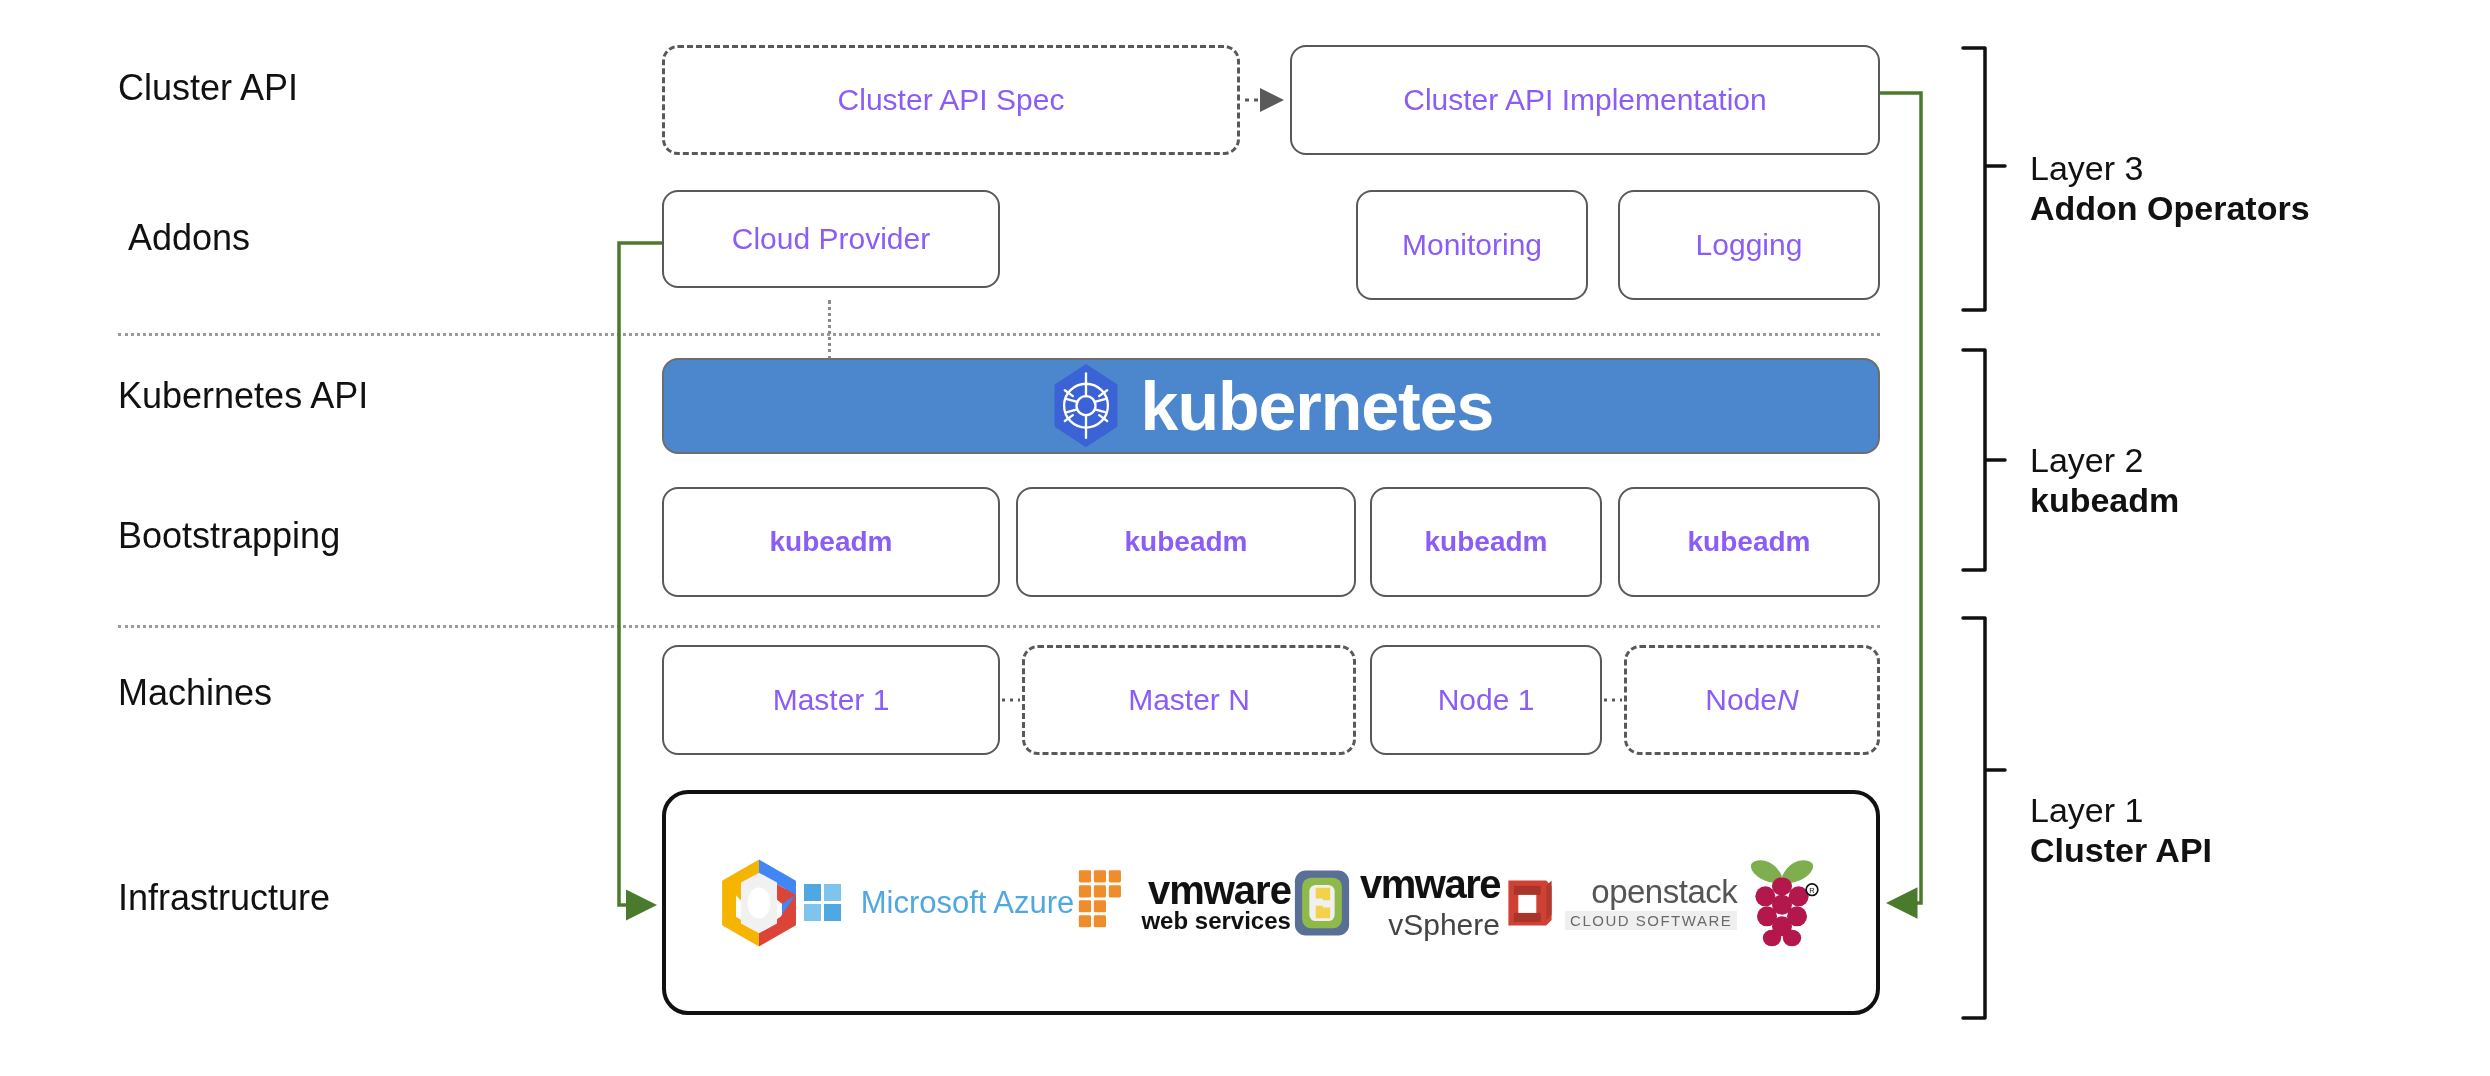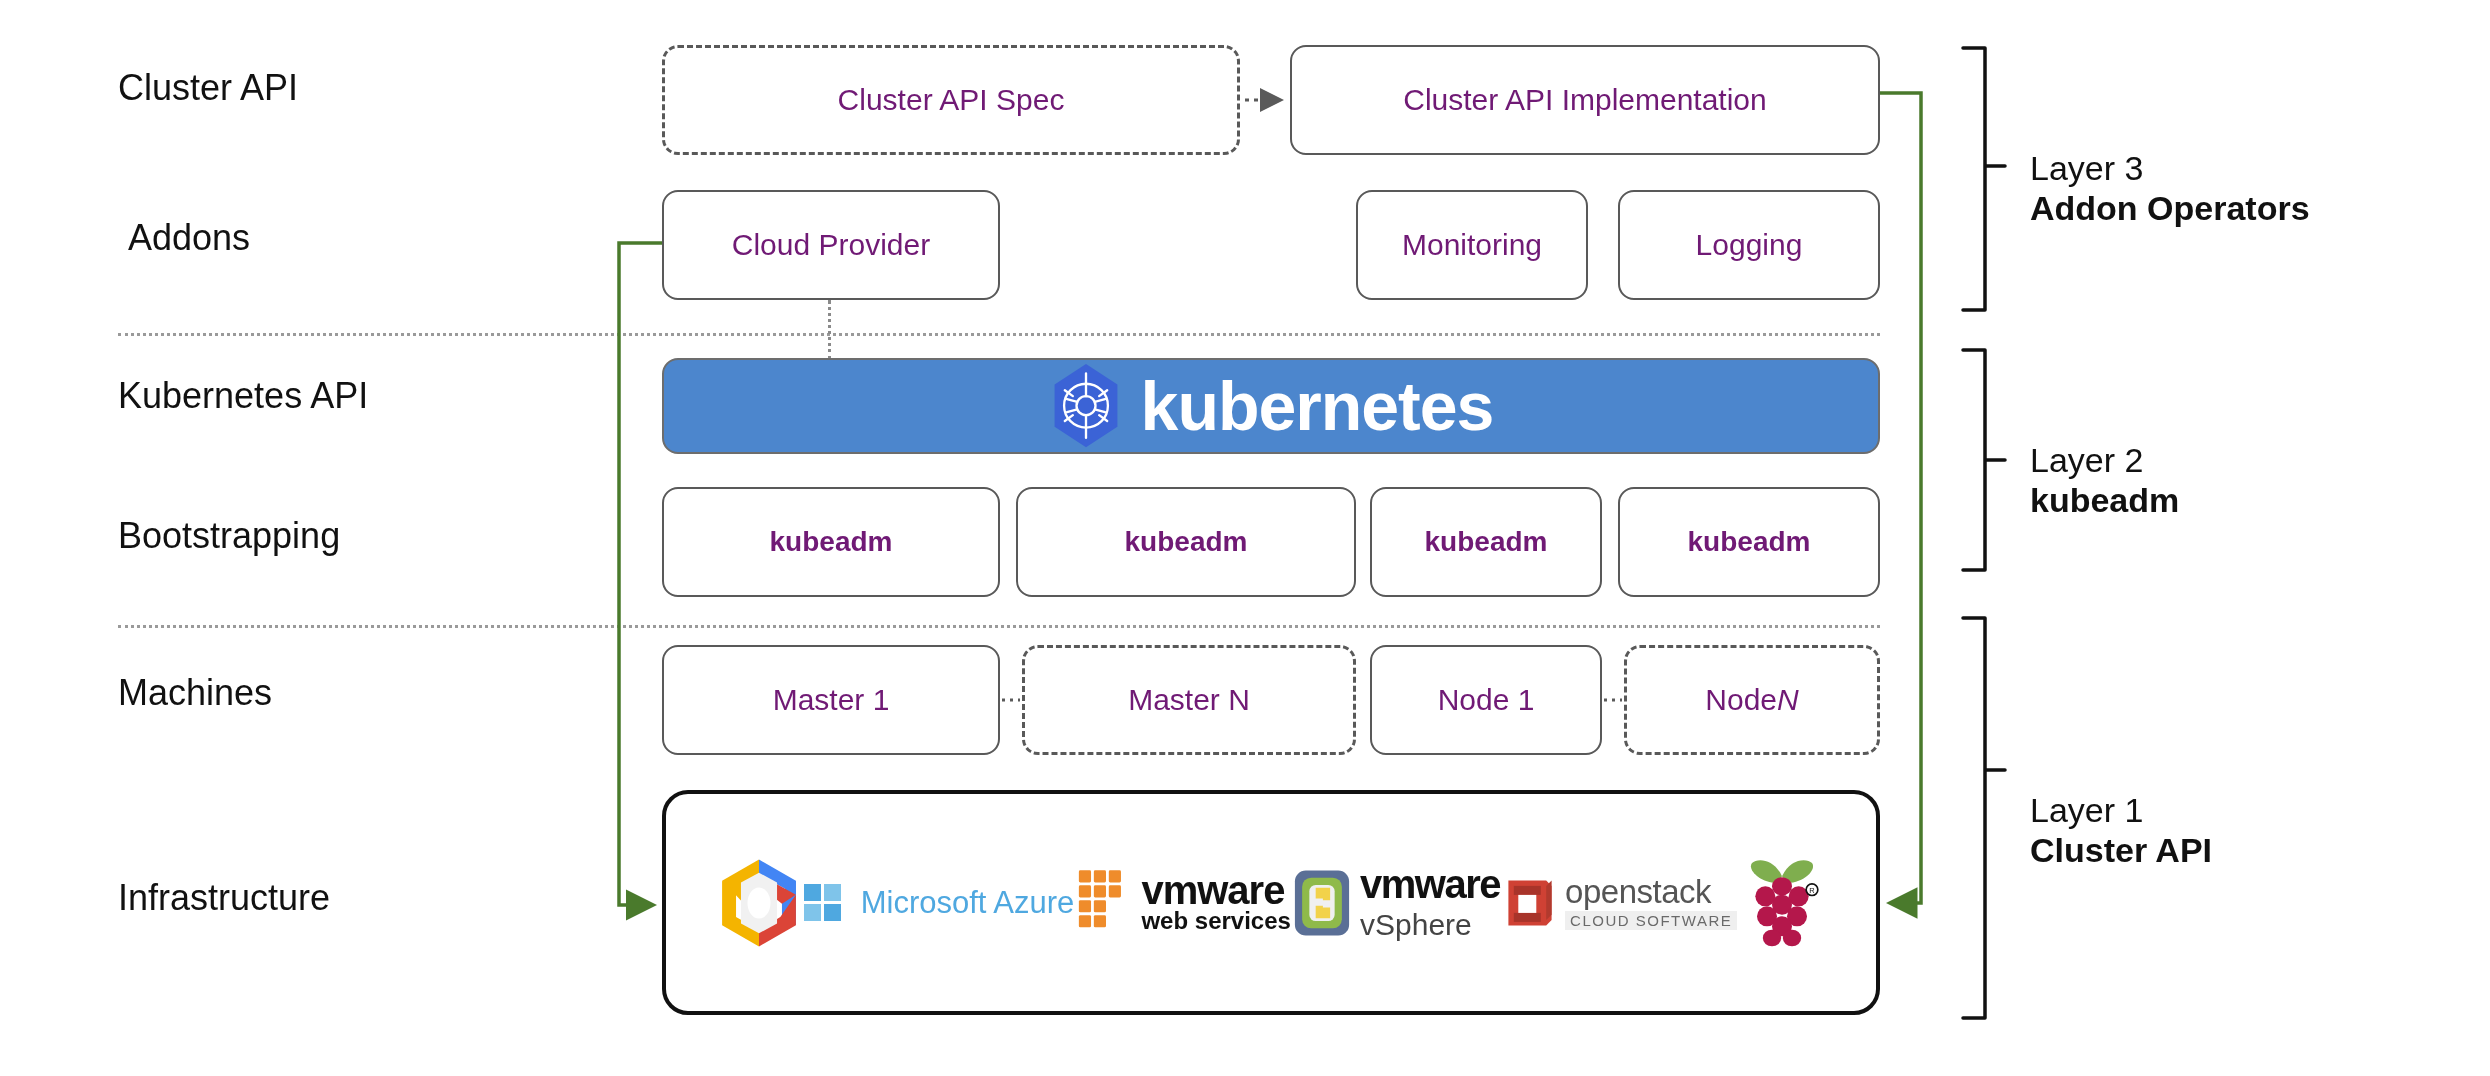--- a/index.html
+++ b/index.html
@@ -3,30 +3,30 @@
 <meta charset="utf-8">
 <style>
   html,body{margin:0;padding:0;background:#ffffff;}
   body{font-family:"Liberation Sans",sans-serif;}
   #stage{position:relative;width:2490px;height:1076px;background:#fff;overflow:hidden;border-radius:25px;}
 
   .row-label{position:absolute;font-size:36px;color:#111;white-space:nowrap;line-height:1;}
 
   .box{position:absolute;box-sizing:border-box;border:2px solid #595959;border-radius:16px;
        background:#fff;display:flex;align-items:center;justify-content:center;
-       font-size:30px;color:#701a75;text-align:center;}
+       font-size:30px;color:#8b5cf6;text-align:center;}
   .box.dashed{border-style:dashed;border-width:3px;}
   .box.bold-label{font-weight:bold;font-size:28px;}
 
   .k8s-bar{position:absolute;box-sizing:border-box;background:#4c86cd;border:2px solid #6d6d6d;
            border-radius:16px;display:flex;align-items:center;justify-content:center;gap:18px;}
   .k8s-word{font-size:68px;font-weight:bold;color:#fff;letter-spacing:-1px;font-family:"Liberation Sans",sans-serif;}
 
   .infra-box{position:absolute;box-sizing:border-box;border:4px solid #111;border-radius:26px;background:#fff;}
-  .logo-strip{position:absolute;inset:0;display:flex;align-items:center;justify-content:space-around;padding:0 50px;}
+  .logo-strip{position:absolute;inset:0;display:flex;align-items:center;justify-content:space-around;padding:0 50px;text-align:right;}
   .logo{display:flex;align-items:center;justify-content:center;}
   .layer-label{position:absolute;font-size:34px;color:#111;line-height:1.18;white-space:nowrap;}
   .layer-label b{display:block;font-weight:bold;}
 
   .hdiv{position:absolute;height:0;border-top:3px dotted #9a9a9a;}
   .vdot{position:absolute;width:0;border-left:3px dotted #8a8a8a;}
 
   svg.overlay{position:absolute;left:0;top:0;width:2490px;height:1076px;pointer-events:none;}
 
   .azure-txt{font-size:31px;color:#4fa8e0;font-weight:500;}
@@ -44,21 +44,21 @@
   <div class="row-label" style="left:118px;top:675px;">Machines</div>
   <div class="row-label" style="left:118px;top:880px;">Infrastructure</div>
 
   <div class="hdiv" style="left:118px;top:333px;width:1762px;"></div>
   <div class="hdiv" style="left:118px;top:625px;width:1762px;"></div>
 
   <div class="box dashed" style="left:662px;top:45px;width:578px;height:110px;">Cluster API Spec</div>
 
   <div class="box" style="left:1290px;top:45px;width:590px;height:110px;">Cluster API Implementation</div>
 
-  <div class="box" style="left:662px;top:190px;width:338px;height:110px;">Cloud Provider</div>
+  <div class="box" style="left:662px;top:190px;width:338px;height:98px;">Cloud Provider</div>
   <div class="box" style="left:1356px;top:190px;width:232px;height:110px;">Monitoring</div>
   <div class="box" style="left:1618px;top:190px;width:262px;height:110px;">Logging</div>
 
   <div class="vdot" style="left:828px;top:300px;height:60px;"></div>
 
   <div class="k8s-bar" style="left:662px;top:358px;width:1218px;height:96px;">
     <span style="display:block;width:74px;height:84px;">
       <svg viewBox="0 0 100 115" width="74" height="84" aria-hidden="true">
         <path d="M50 0 L93 28 V86 L50 114 L7 86 V28 Z" fill="#3b63d6"></path>
         <g fill="none" stroke="#ffffff" stroke-width="3.2" stroke-linecap="round">

